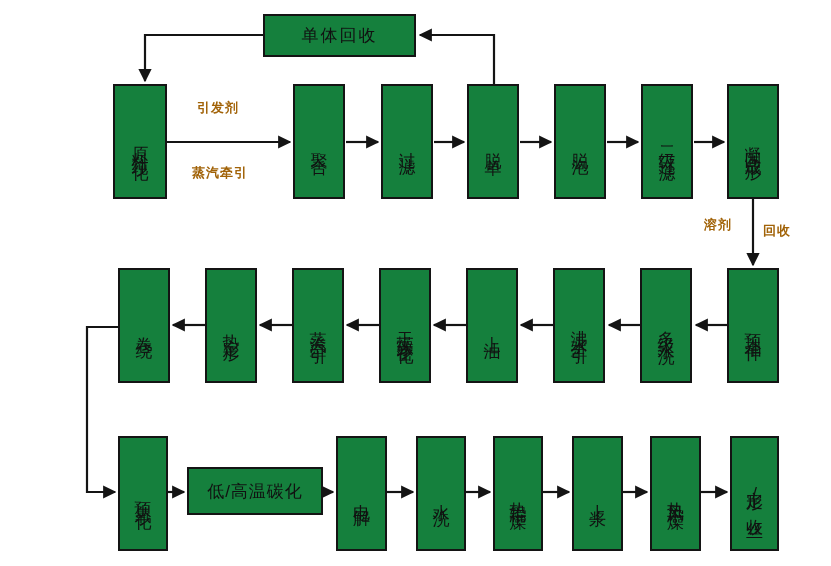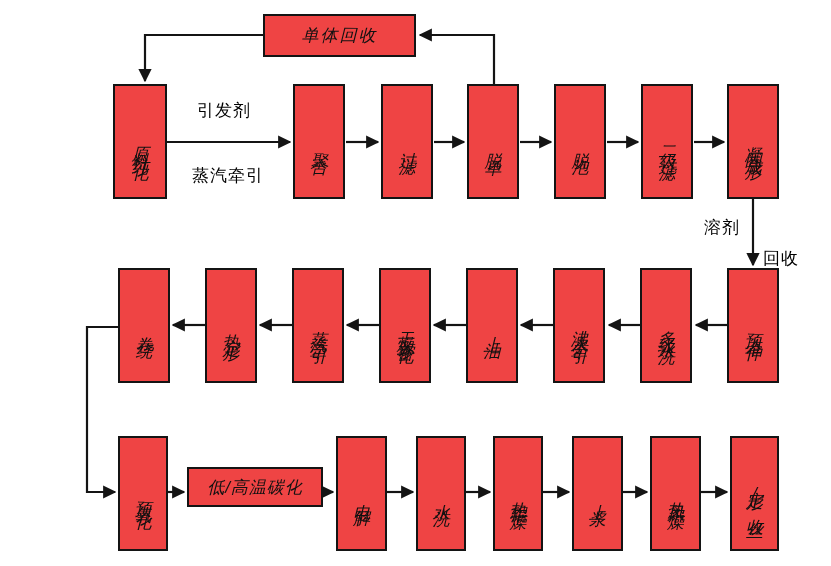--- a/index.html
+++ b/index.html
@@ -2,33 +2,33 @@
 <html><head>
 <meta charset="utf-8">
 <style>
   html,body{margin:0;padding:0;background:#fff;}
   #canvas{
     position:relative;width:831px;height:566px;background:#ffffff;
     font-family:"Liberation Sans",sans-serif;color:#111;overflow:hidden;
   }
   #wires{position:absolute;left:0;top:0;width:831px;height:566px;}
   .node{
-    position:absolute;background:#ef4444;border:2px solid #141414;
-    display:flex;align-items:center;justify-content:center;box-sizing:border-box;font-style:italic;
+    position:absolute;background:#15803d;border:2px solid #141414;
+    display:flex;align-items:center;justify-content:center;box-sizing:border-box;
   }
   .node .vt{
     writing-mode:vertical-rl;text-orientation:upright;
     font-size:17px;line-height:1;letter-spacing:6px;
     display:block;text-align:center;margin-bottom:-6px;
   }
   .node .ht{
     font-size:17px;letter-spacing:2px;white-space:nowrap;
   }
   .edge-label{
-    position:absolute;font-size:17px;letter-spacing:1px;white-space:nowrap;color:#000000;
+    position:absolute;font-size:13px;letter-spacing:1px;white-space:nowrap;color:#a16207;font-weight:bold;
   }
 </style>
 </head>
 <body>
 
 <div id="canvas">
 
   <svg id="wires" viewBox="0 0 831 566">
     <defs>
       <marker id="ah" viewBox="0 0 10 10" refX="9" refY="5" markerWidth="6" markerHeight="6" orient="auto">
@@ -91,21 +91,21 @@
   <div class="node" style="left:641px;top:84px;width:52px;height:115px;">
     <span class="vt">二级过滤</span>
   </div>
   <div class="node" style="left:727px;top:84px;width:52px;height:115px;">
     <span class="vt">凝固成形</span>
   </div>
 
   <div class="edge-label" style="left:197px;top:99px;">引发剂</div>
   <div class="edge-label" style="left:192px;top:164px;">蒸汽牵引</div>
   <div class="edge-label" style="left:704px;top:216px;">溶剂</div>
-  <div class="edge-label" style="left:763px;top:222px;margin-top:25px;">回收</div>
+  <div class="edge-label" style="left:763px;top:222px;">回收</div>
 
   <div class="node" style="left:118px;top:268px;width:52px;height:115px;">
     <span class="vt">卷绕</span>
   </div>
   <div class="node" style="left:205px;top:268px;width:52px;height:115px;">
     <span class="vt">热定形</span>
   </div>
   <div class="node" style="left:292px;top:268px;width:52px;height:115px;">
     <span class="vt">蒸汽牵引</span>
   </div>
@@ -121,21 +121,21 @@
   <div class="node" style="left:640px;top:268px;width:52px;height:115px;">
     <span class="vt">多级水洗</span>
   </div>
   <div class="node" style="left:727px;top:268px;width:52px;height:115px;">
     <span class="vt">预牵伸</span>
   </div>
 
   <div class="node" style="left:118px;top:436px;width:50px;height:115px;">
     <span class="vt">预氧化</span>
   </div>
-  <div class="node" style="left:187px;top:467px;width:136px;height:40px;justify-content:center;">
+  <div class="node" style="left:187px;top:467px;width:136px;height:48px;justify-content:center;">
     <span class="ht" style="letter-spacing:1px;">低/高温碳化</span>
   </div>
   <div class="node" style="left:336px;top:436px;width:51px;height:115px;">
     <span class="vt">电解</span>
   </div>
   <div class="node" style="left:416px;top:436px;width:50px;height:115px;">
     <span class="vt">水洗</span>
   </div>
   <div class="node" style="left:493px;top:436px;width:50px;height:115px;">
     <span class="vt" style="letter-spacing:4px;margin-bottom:-4px;">热辊干燥</span>

